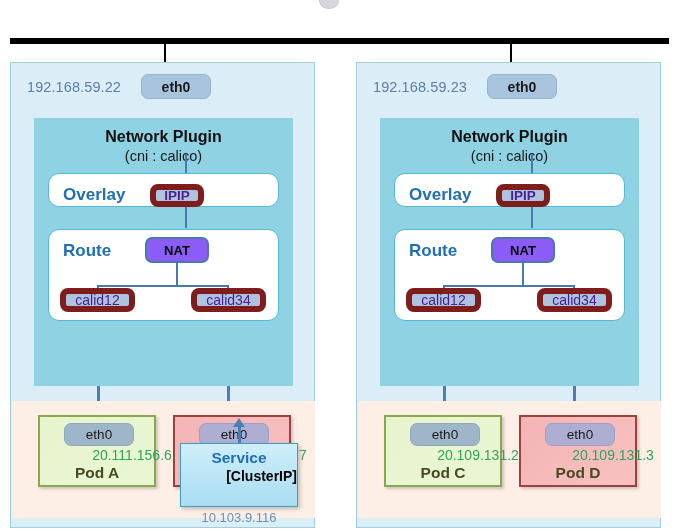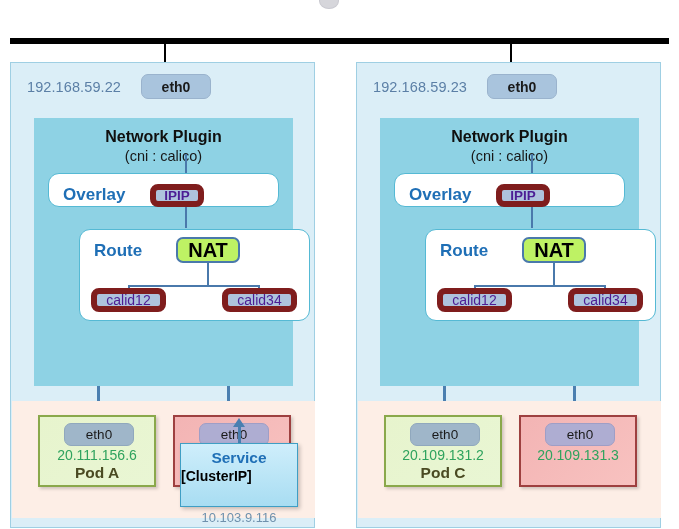--- a/index.html
+++ b/index.html
@@ -39,34 +39,34 @@
      box-sizing:border-box;}
   .plugin-title{top:10px;left:0;width:100%;text-align:center;font-size:16px;
      font-weight:bold;color:#10100f;}
   .plugin-sub{top:30px;left:0;width:100%;text-align:center;font-size:14.5px;
      color:#181818;}
 
   
   .card{background:#ffffff;border:1.5px solid #55b9d4;border-radius:11px;
         box-sizing:border-box;}
   .overlay-card{left:14px;top:55px;width:231px;height:34px;}
-  .route-card{left:14px;top:111px;width:231px;height:92px;margin-left:31px;}
+  .route-card{left:14px;top:111px;width:231px;height:92px;}
 
   .card-label{font-size:17px;font-weight:bold;color:#1f6fb6;}
   .overlay-label{left:14px;top:11px;}
   .route-label{left:14px;top:11px;}
 
   .chip{border-radius:8px;background:#aec3dd;border:6px solid #7f1d1d;
      display:flex;align-items:center;justify-content:center;box-sizing:border-box;
      color:#4c1d95;}
   .ipip-chip{left:101px;top:10px;width:54px;height:23px;font-size:13.5px;font-weight:bold;}
 
-  .nat-box{left:96px;top:7px;width:64px;height:26px;background:#bef264;
+  .nat-box{left:96px;top:7px;width:64px;height:26px;background:#8b5cf6;
      border:2px solid #4a79ab;border-radius:7px;display:flex;align-items:center;
-     justify-content:center;font-size:20px;font-weight:bold;color:#000000;
+     justify-content:center;font-size:13px;font-weight:bold;color:#000000;
      box-sizing:border-box;}
 
   .calid{top:58px;width:75px;height:24px;font-size:14px;}
   .calid-l{left:11px;}
   .calid-r{left:142px;}
 
   
   .rline{background:#4a79ab;}
   .rl-v-top{left:127px;top:33px;width:2px;height:24px;}
   .rl-h{left:48px;top:55px;width:132px;height:2px;}
@@ -91,36 +91,36 @@
   .pod-green{left:26px;background:linear-gradient(135deg,#e7f4cd 0%,#e9f6d4 100%);
        border:2px solid #8aa84b;}
   .pod-red{left:161px;background:linear-gradient(135deg,#f3b4b4 0%,#f8c2c0 100%);
        border:2px solid #9e4040;}
 
   .pod-eth{left:24px;top:6px;width:70px;height:23px;font-size:13.5px;font-weight:normal;}
   .pod-eth-green{background:#9fb6c9;border:1px solid #90a8bd;}
   .pod-eth-red{background:#aeadd2;border:1px solid #9f9ec6;}
 
   .pod-ip{top:30px;left:0;width:100%;text-align:center;font-size:14px;
-     color:#2fa35e;font-weight:normal;}
+     color:#2fa35e;font-weight:normal;padding-left:35px;}
   .pod-name{top:47px;left:0;width:100%;text-align:center;font-size:15.5px;
      font-weight:bold;color:#4a4a22;}
 
   
   #service-arrow-line{left:238px;top:424px;width:3px;height:20px;background:#4a7fb0;}
   #service-arrow-head{left:233px;top:418px;width:0;height:0;
      border-left:6.5px solid transparent;border-right:6.5px solid transparent;
      border-bottom:9px solid #4a7fb0;}
   #service-box{left:180px;top:443px;width:118px;height:64px;
      background:linear-gradient(180deg,#cfeefb 0%,#a8ddf2 100%);
      border:1px solid #3f9ec4;box-shadow:2px 2px 4px rgba(0,0,0,.22);
      box-sizing:border-box;}
   #service-title{top:5px;left:0;width:100%;text-align:center;font-size:15.5px;
      font-weight:bold;color:#1f6fb6;}
-  #service-type{top:24px;left:0;width:100%;text-align:left;font-size:14px;
+  #service-type{top:24px;left:0;width:100%;text-align:right;font-size:14px;
      font-weight:bold;color:#000000;}
   #service-ip{top:42px;left:0;width:100%;text-align:center;font-size:13px;
      color:#6f91ad;margin-top:24px;}
 </style>
 </head>
 <body>
 
 <div class="abs" id="top-artifact"></div>
 
 <div class="abs" id="backbone"></div>
@@ -214,20 +214,21 @@
 
   <div class="abs podband">
     <div class="abs pod pod-green">
       <div class="abs eth-chip pod-eth pod-eth-green">eth0</div>
       <div class="abs pod-ip">20.109.131.2</div>
       <div class="abs pod-name">Pod C</div>
     </div>
     <div class="abs pod pod-red">
       <div class="abs eth-chip pod-eth pod-eth-red">eth0</div>
       <div class="abs pod-ip">20.109.131.3</div>
+      <div class="abs pod-name">Pod D</div>
     </div>
   </div>
 
 </div>
 
 <div class="abs" id="service-arrow-line"></div>
 <div class="abs" id="service-arrow-head"></div>
 <div class="abs" id="service-box">
   <div class="abs" id="service-title">Service</div>
   <div class="abs" id="service-type">[ClusterIP]</div>

